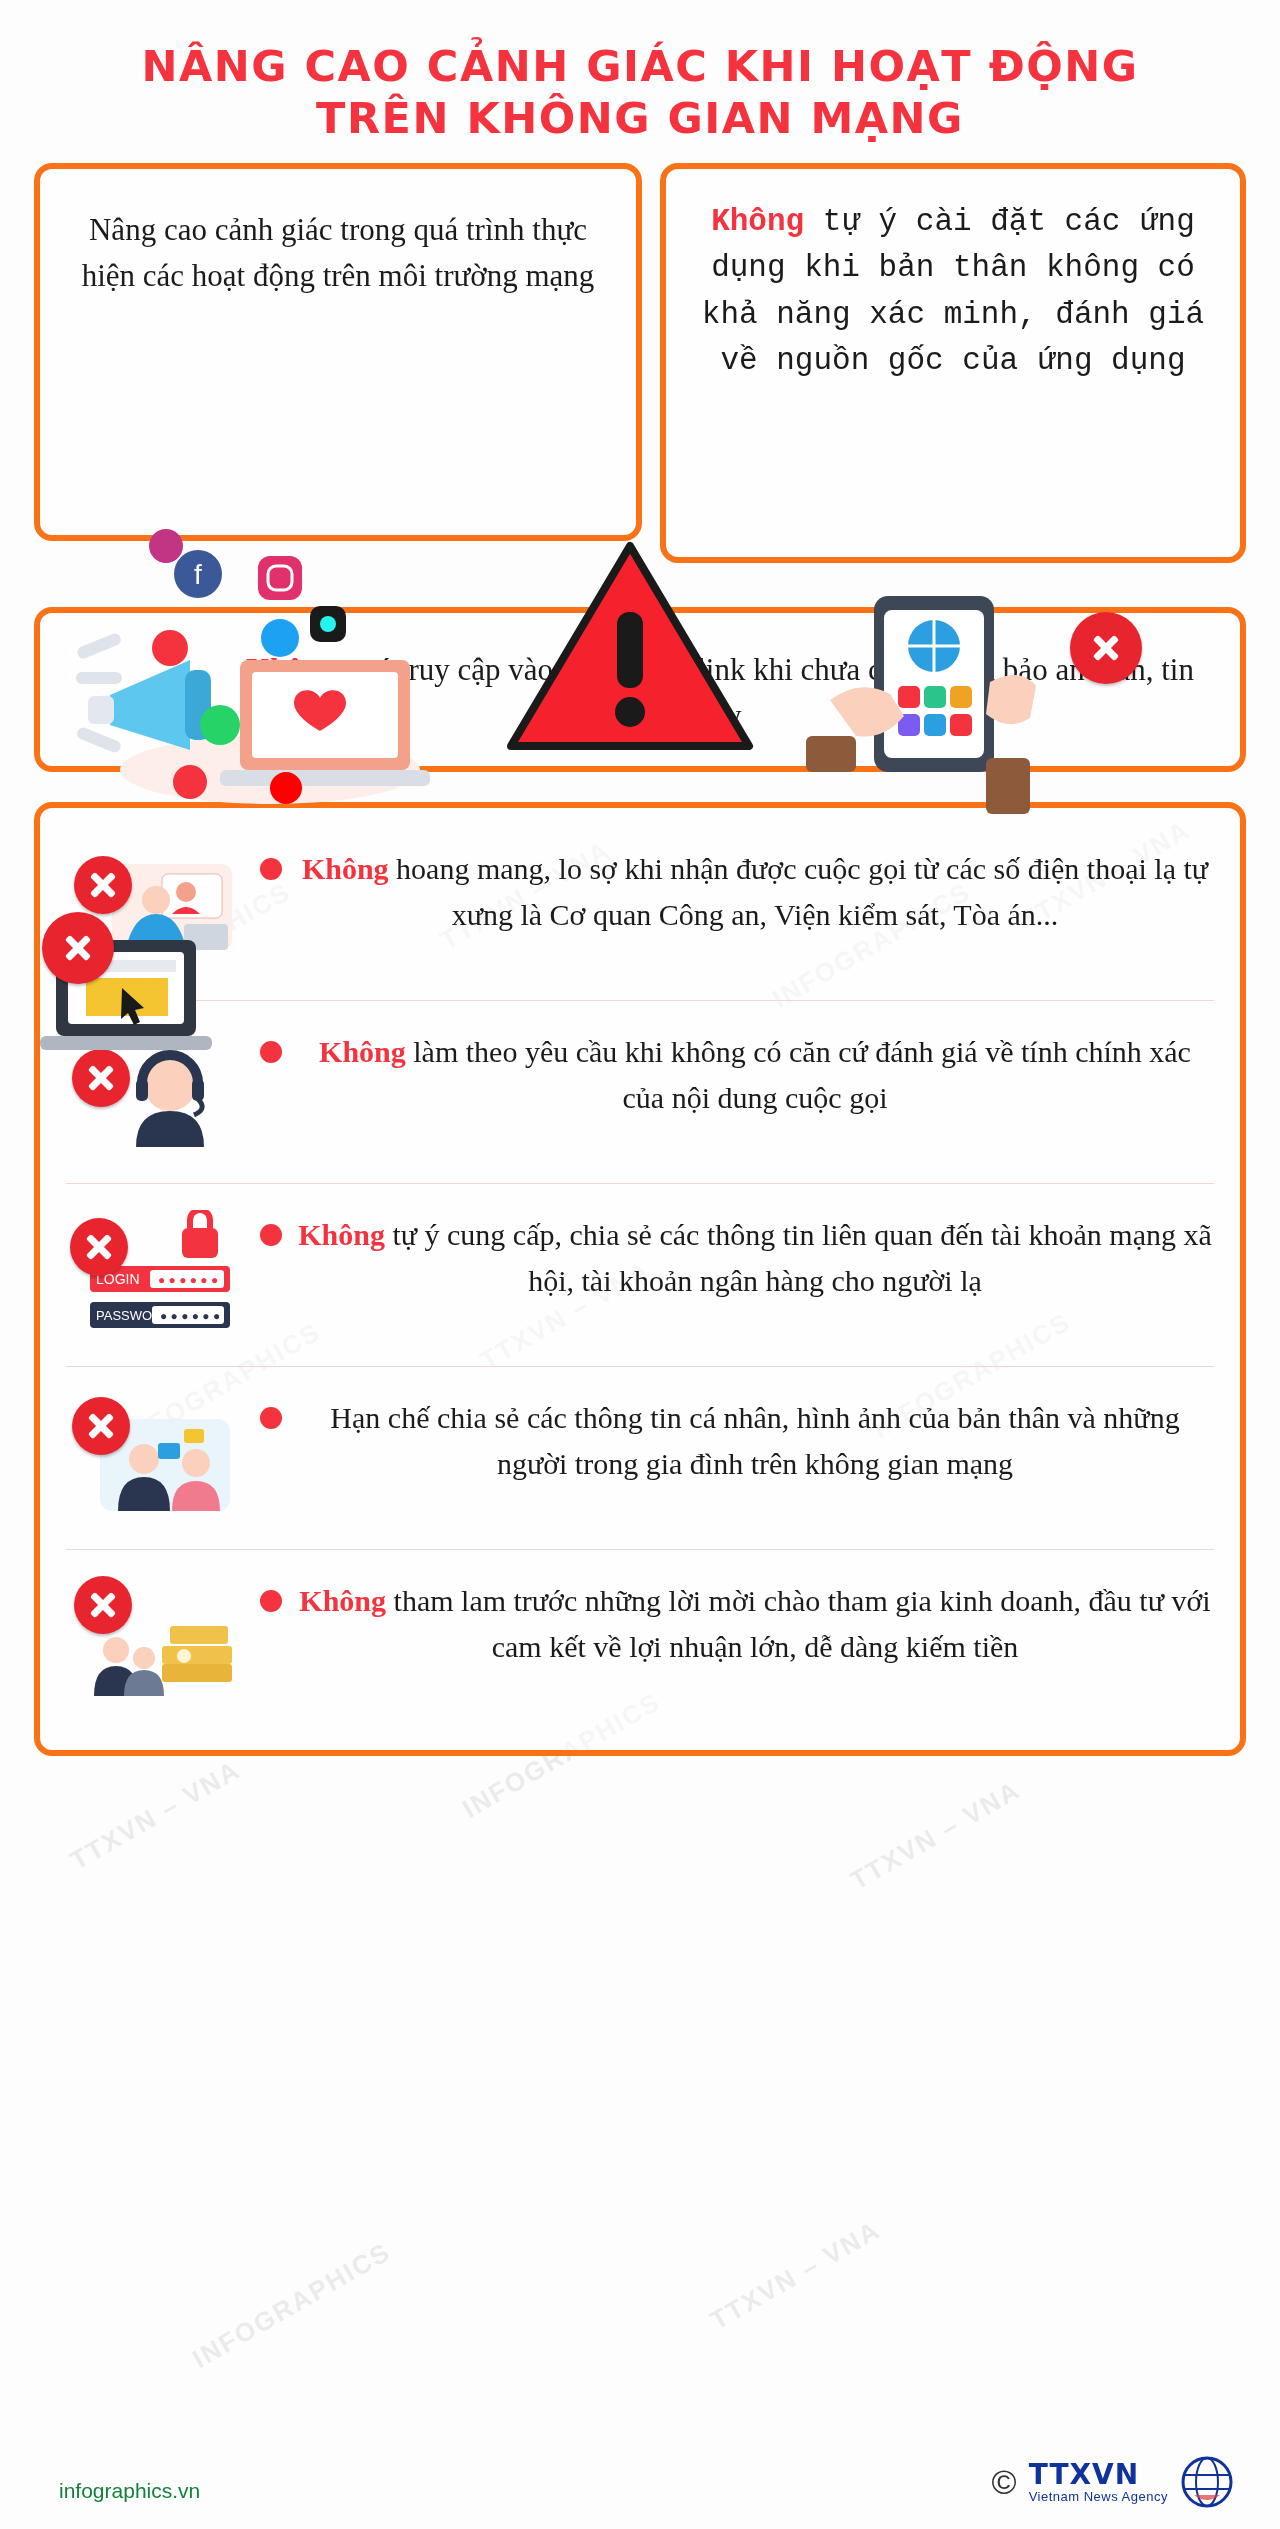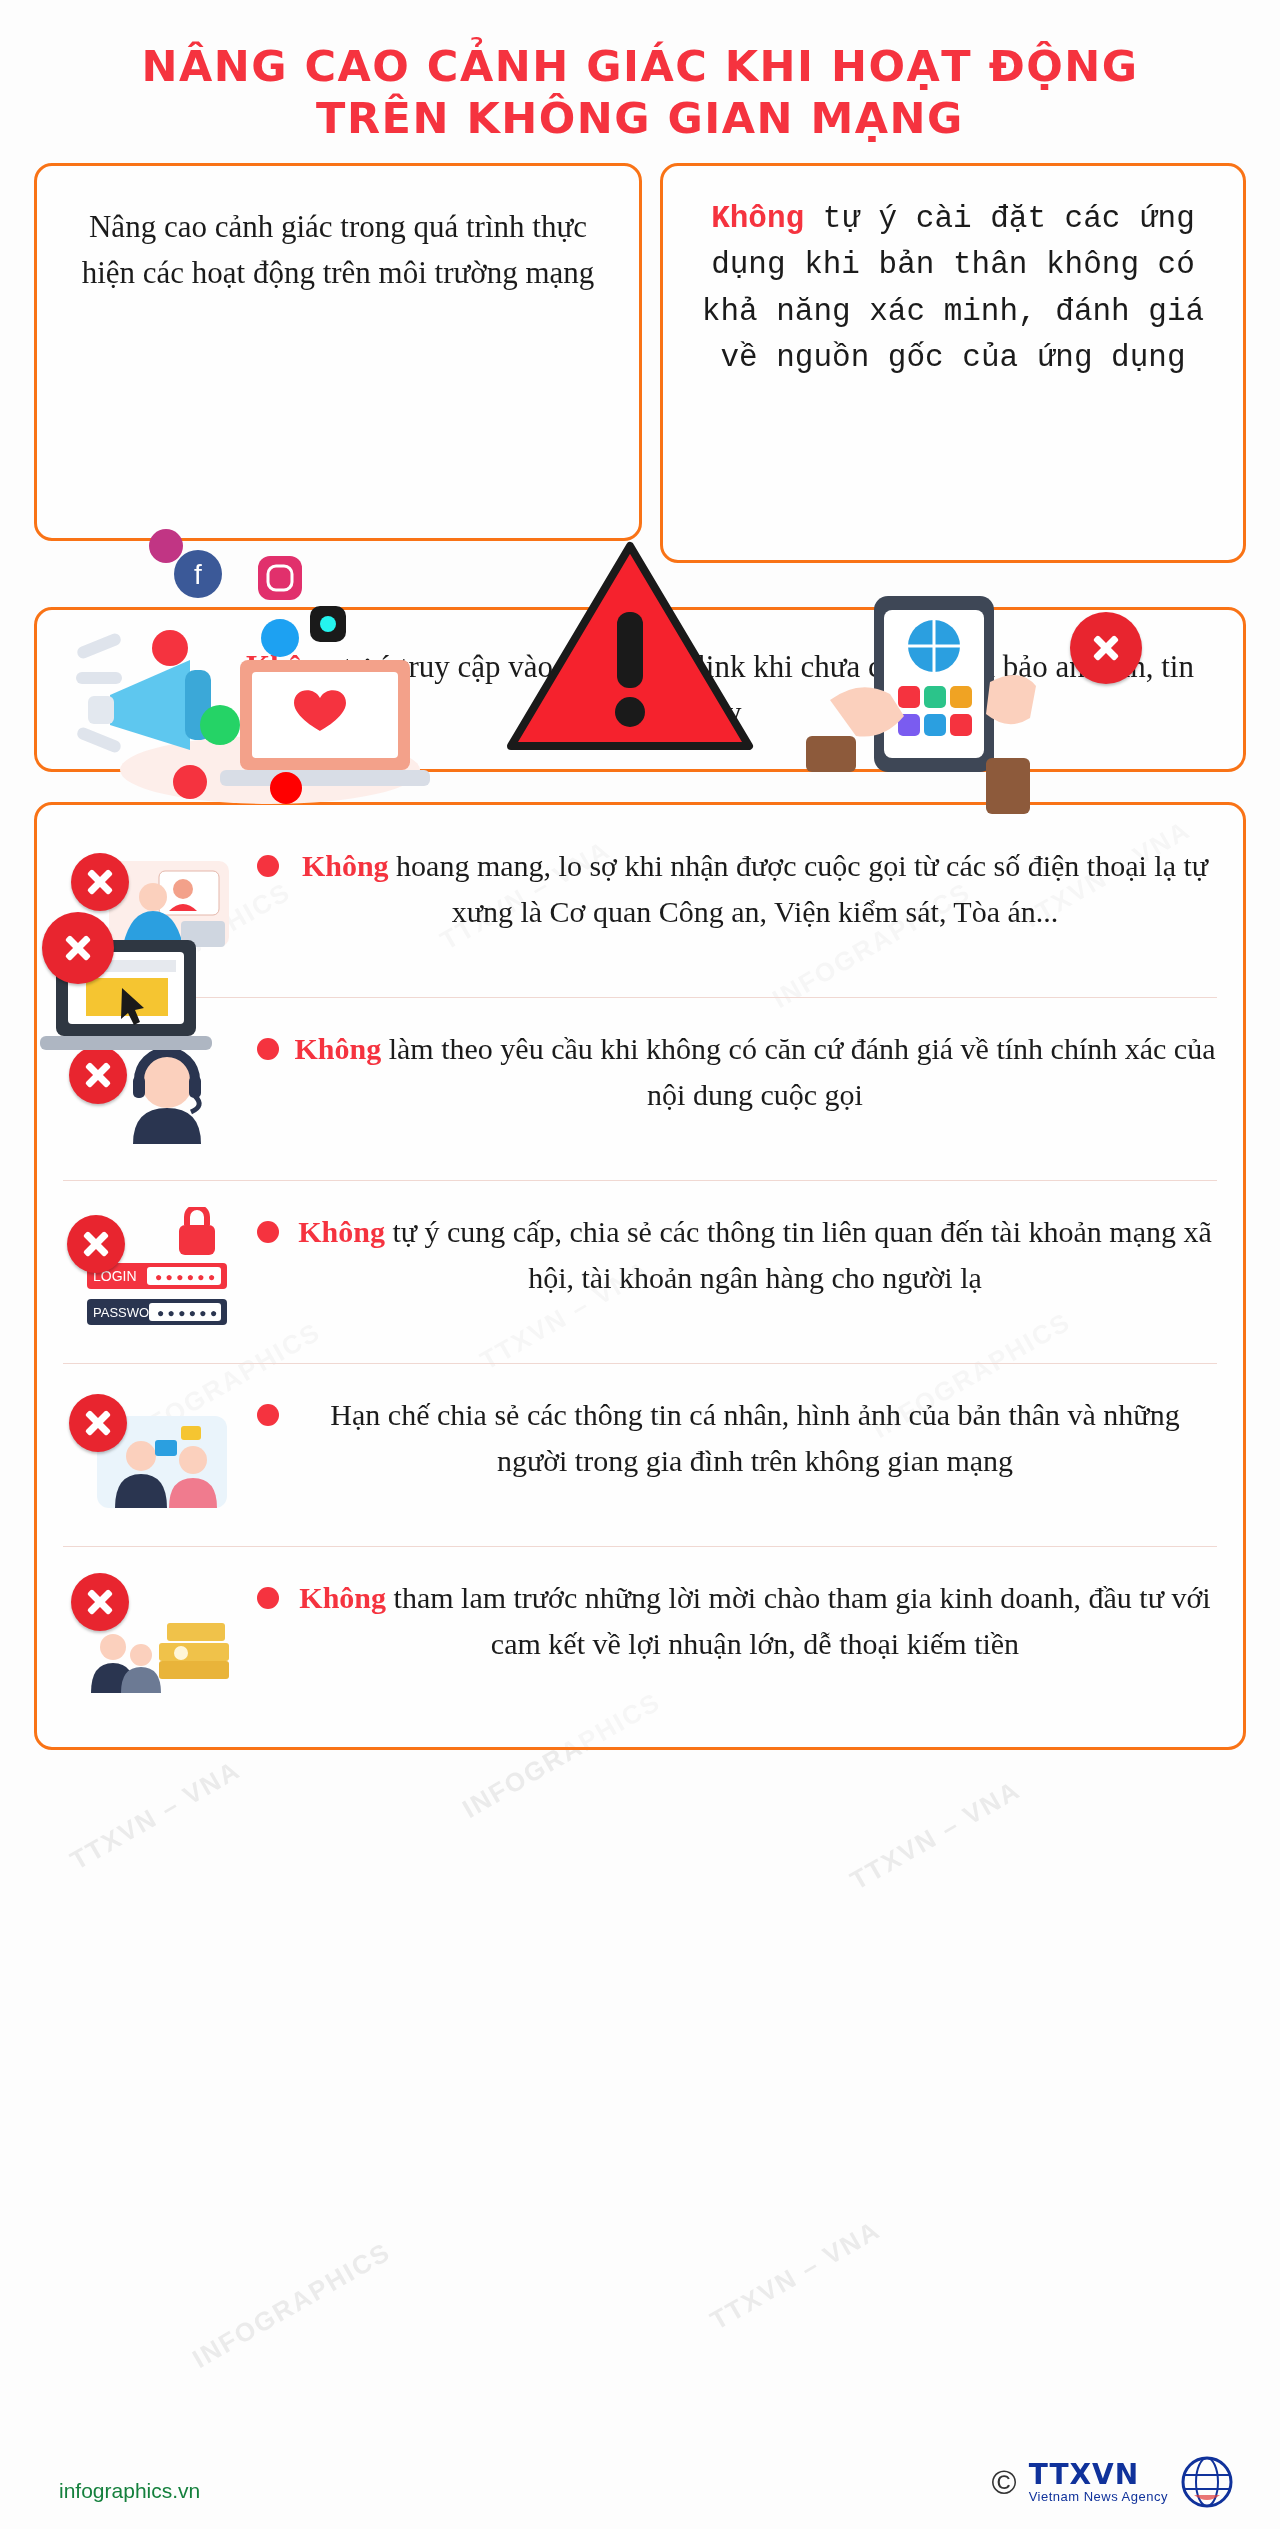--- a/index.html
+++ b/index.html
@@ -56,21 +56,21 @@
     font-family: "DejaVu Sans", sans-serif;
     font-weight: bold;
     font-size: 43px;
     letter-spacing: 1.5px;
     line-height: 1.22;
     text-transform: uppercase;
   }
 
   
   .card {
-    border: 3px solid #f97316;
+    border: 6px solid #f97316;
     border-radius: 18px;
     background: rgba(255,255,255,0.55);
     box-sizing: border-box;
     position: relative;
     z-index: 2;
   }
 
   .row-top {
     display: flex;
     gap: 18px;
@@ -431,21 +431,21 @@
           <circle cx="118" cy="80" r="7" fill="#fff6d8"></circle>
           <path d="M28 120q0 -30 22 -30t22 30z" fill="#2a3550"></path>
           <circle cx="50" cy="74" r="13" fill="#fbd0bd"></circle>
           <path d="M58 120q0 -26 20 -26t20 26z" fill="#6c7a94"></path>
           <circle cx="78" cy="82" r="11" fill="#fbd0bd"></circle>
         </svg>
         <div class="xbadge" style="position:absolute; left:8px; top:0px;"></div>
       </div>
       <div class="li-bullet"></div>
       <div class="li-text">
-        <span class="red">Không</span><span> tham lam trước những lời mời chào tham gia kinh doanh, đầu tư với cam kết về lợi nhuận lớn, dễ thoại kiếm tiền</span>
+        <span class="red">Không</span><span> tham lam trước những lời mời chào tham gia kinh doanh, đầu tư với cam kết về lợi nhuận lớn, dễ dàng kiếm tiền</span>
       </div>
     </div>
 
   </div>
 
   <div class="footer">
     <div class="footer-left">infographics.vn</div>
     <div class="footer-right">
       <span class="copy-mark">©</span>
       <div>

